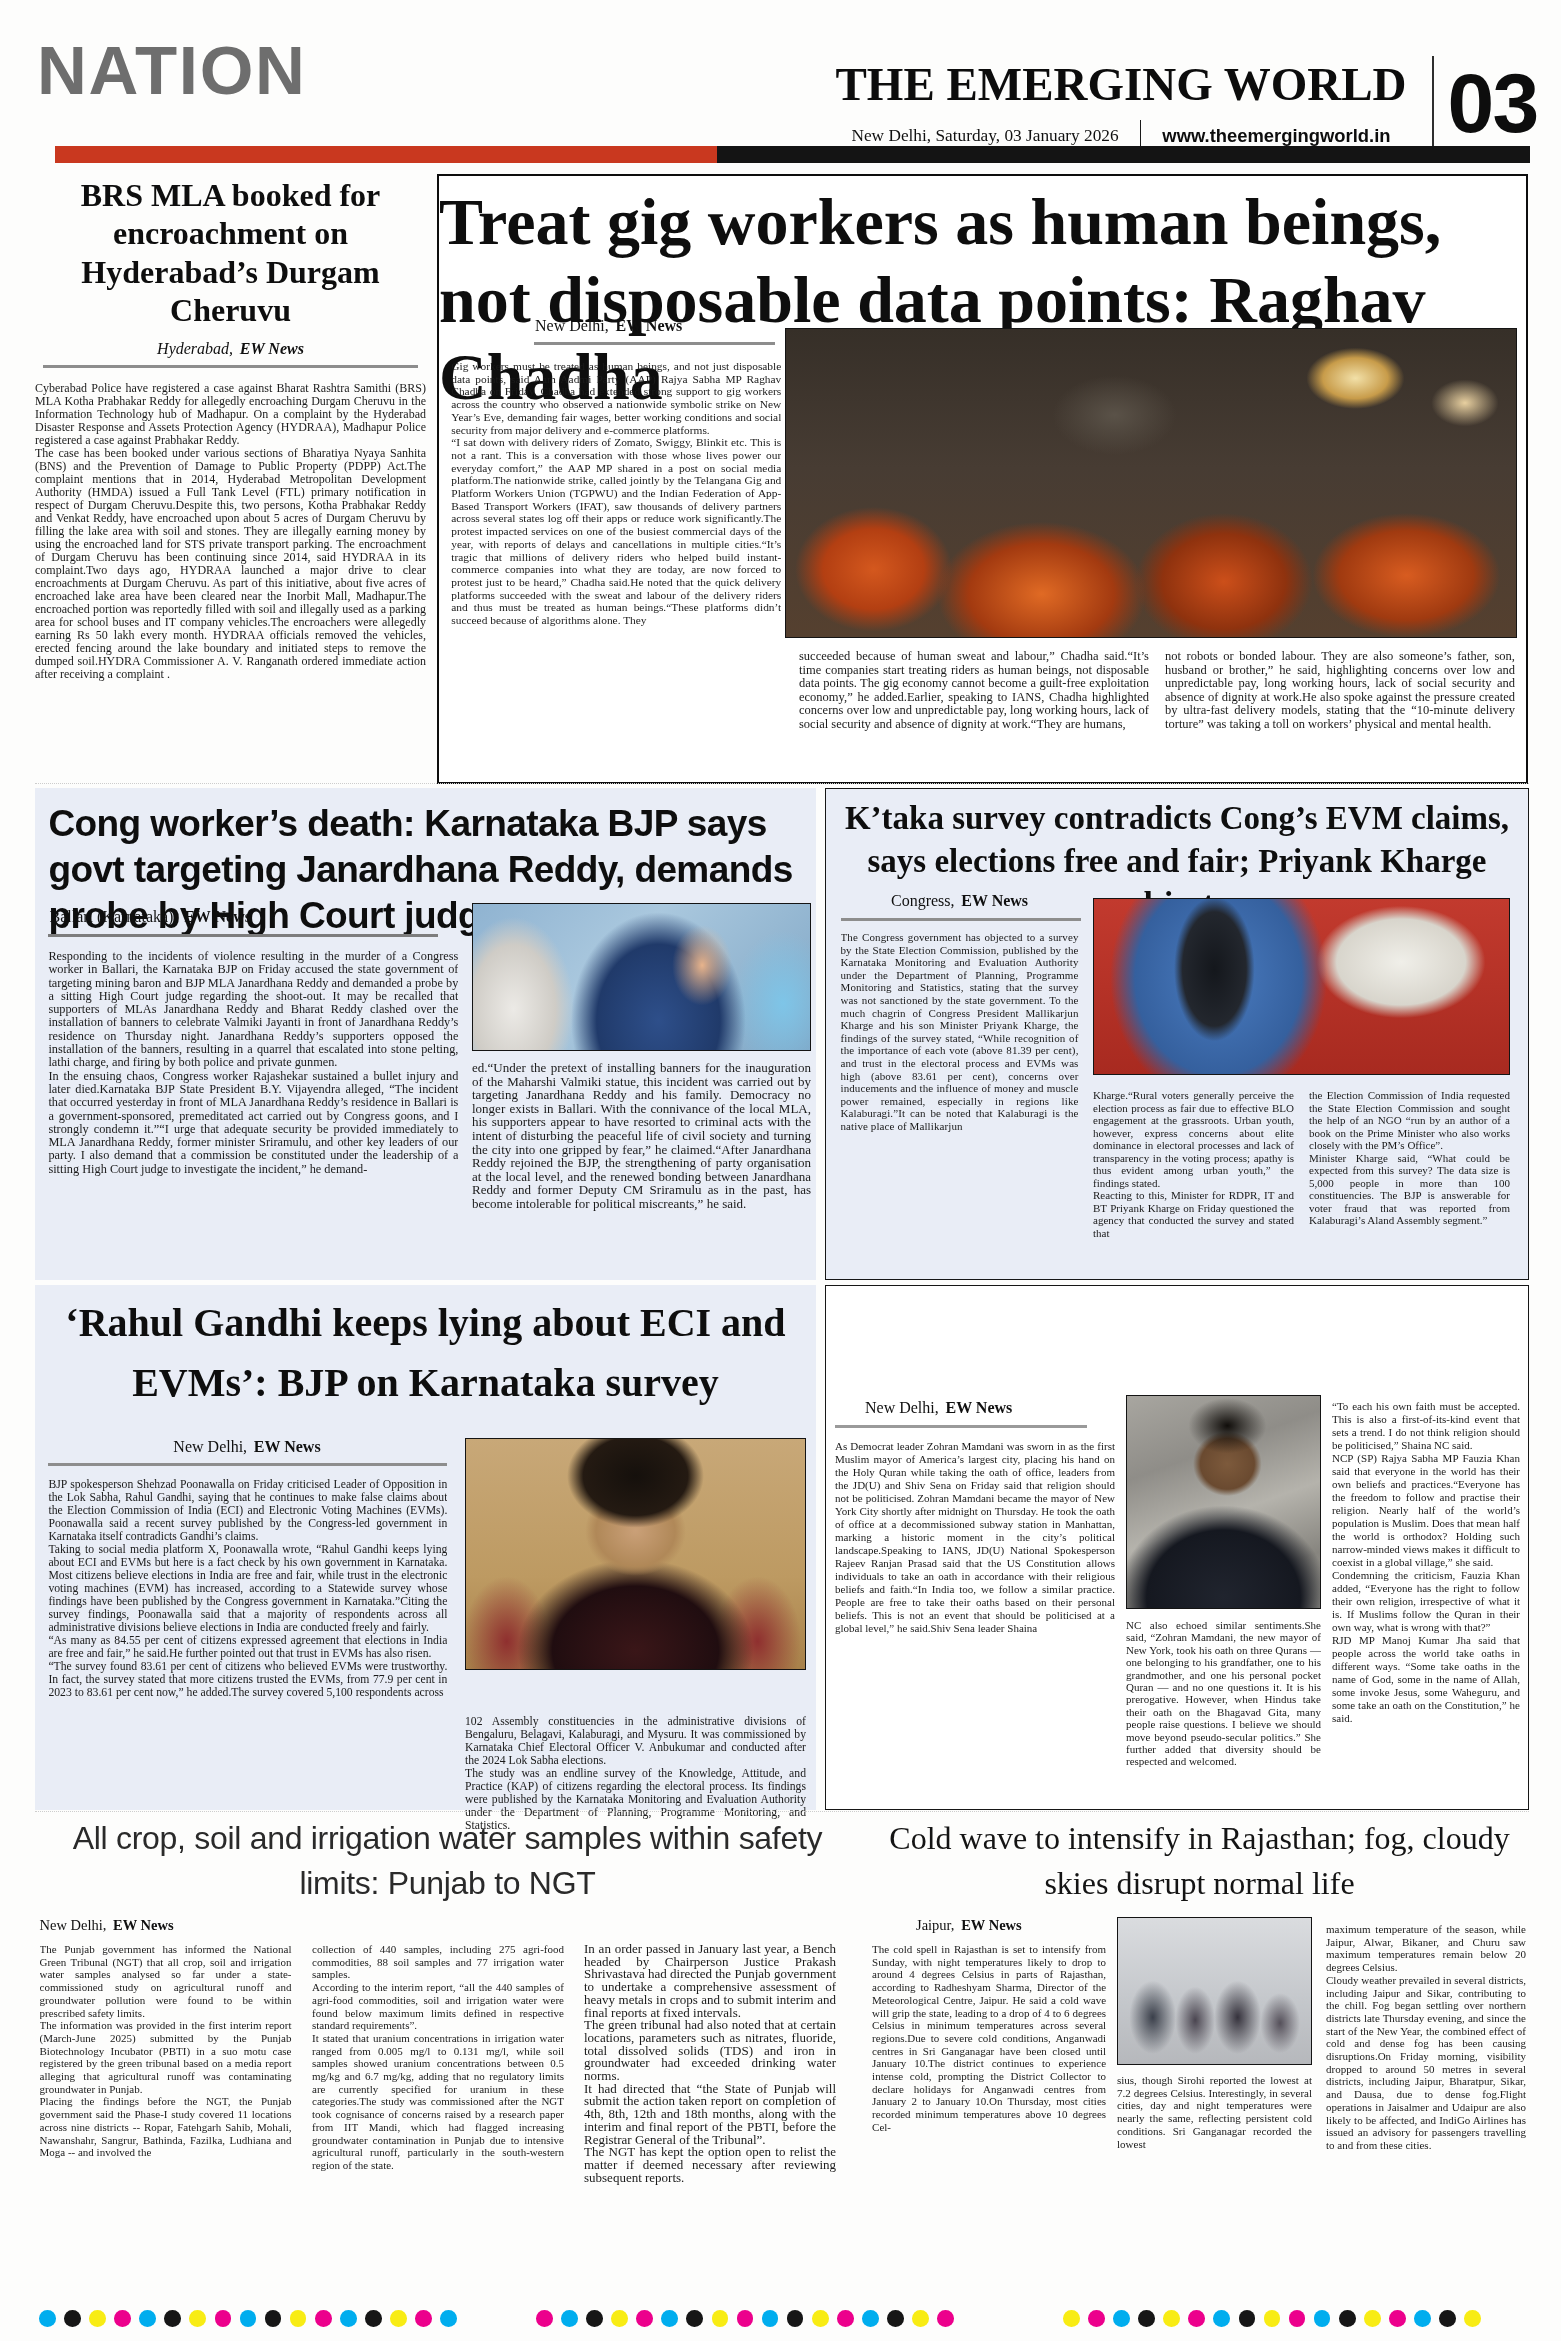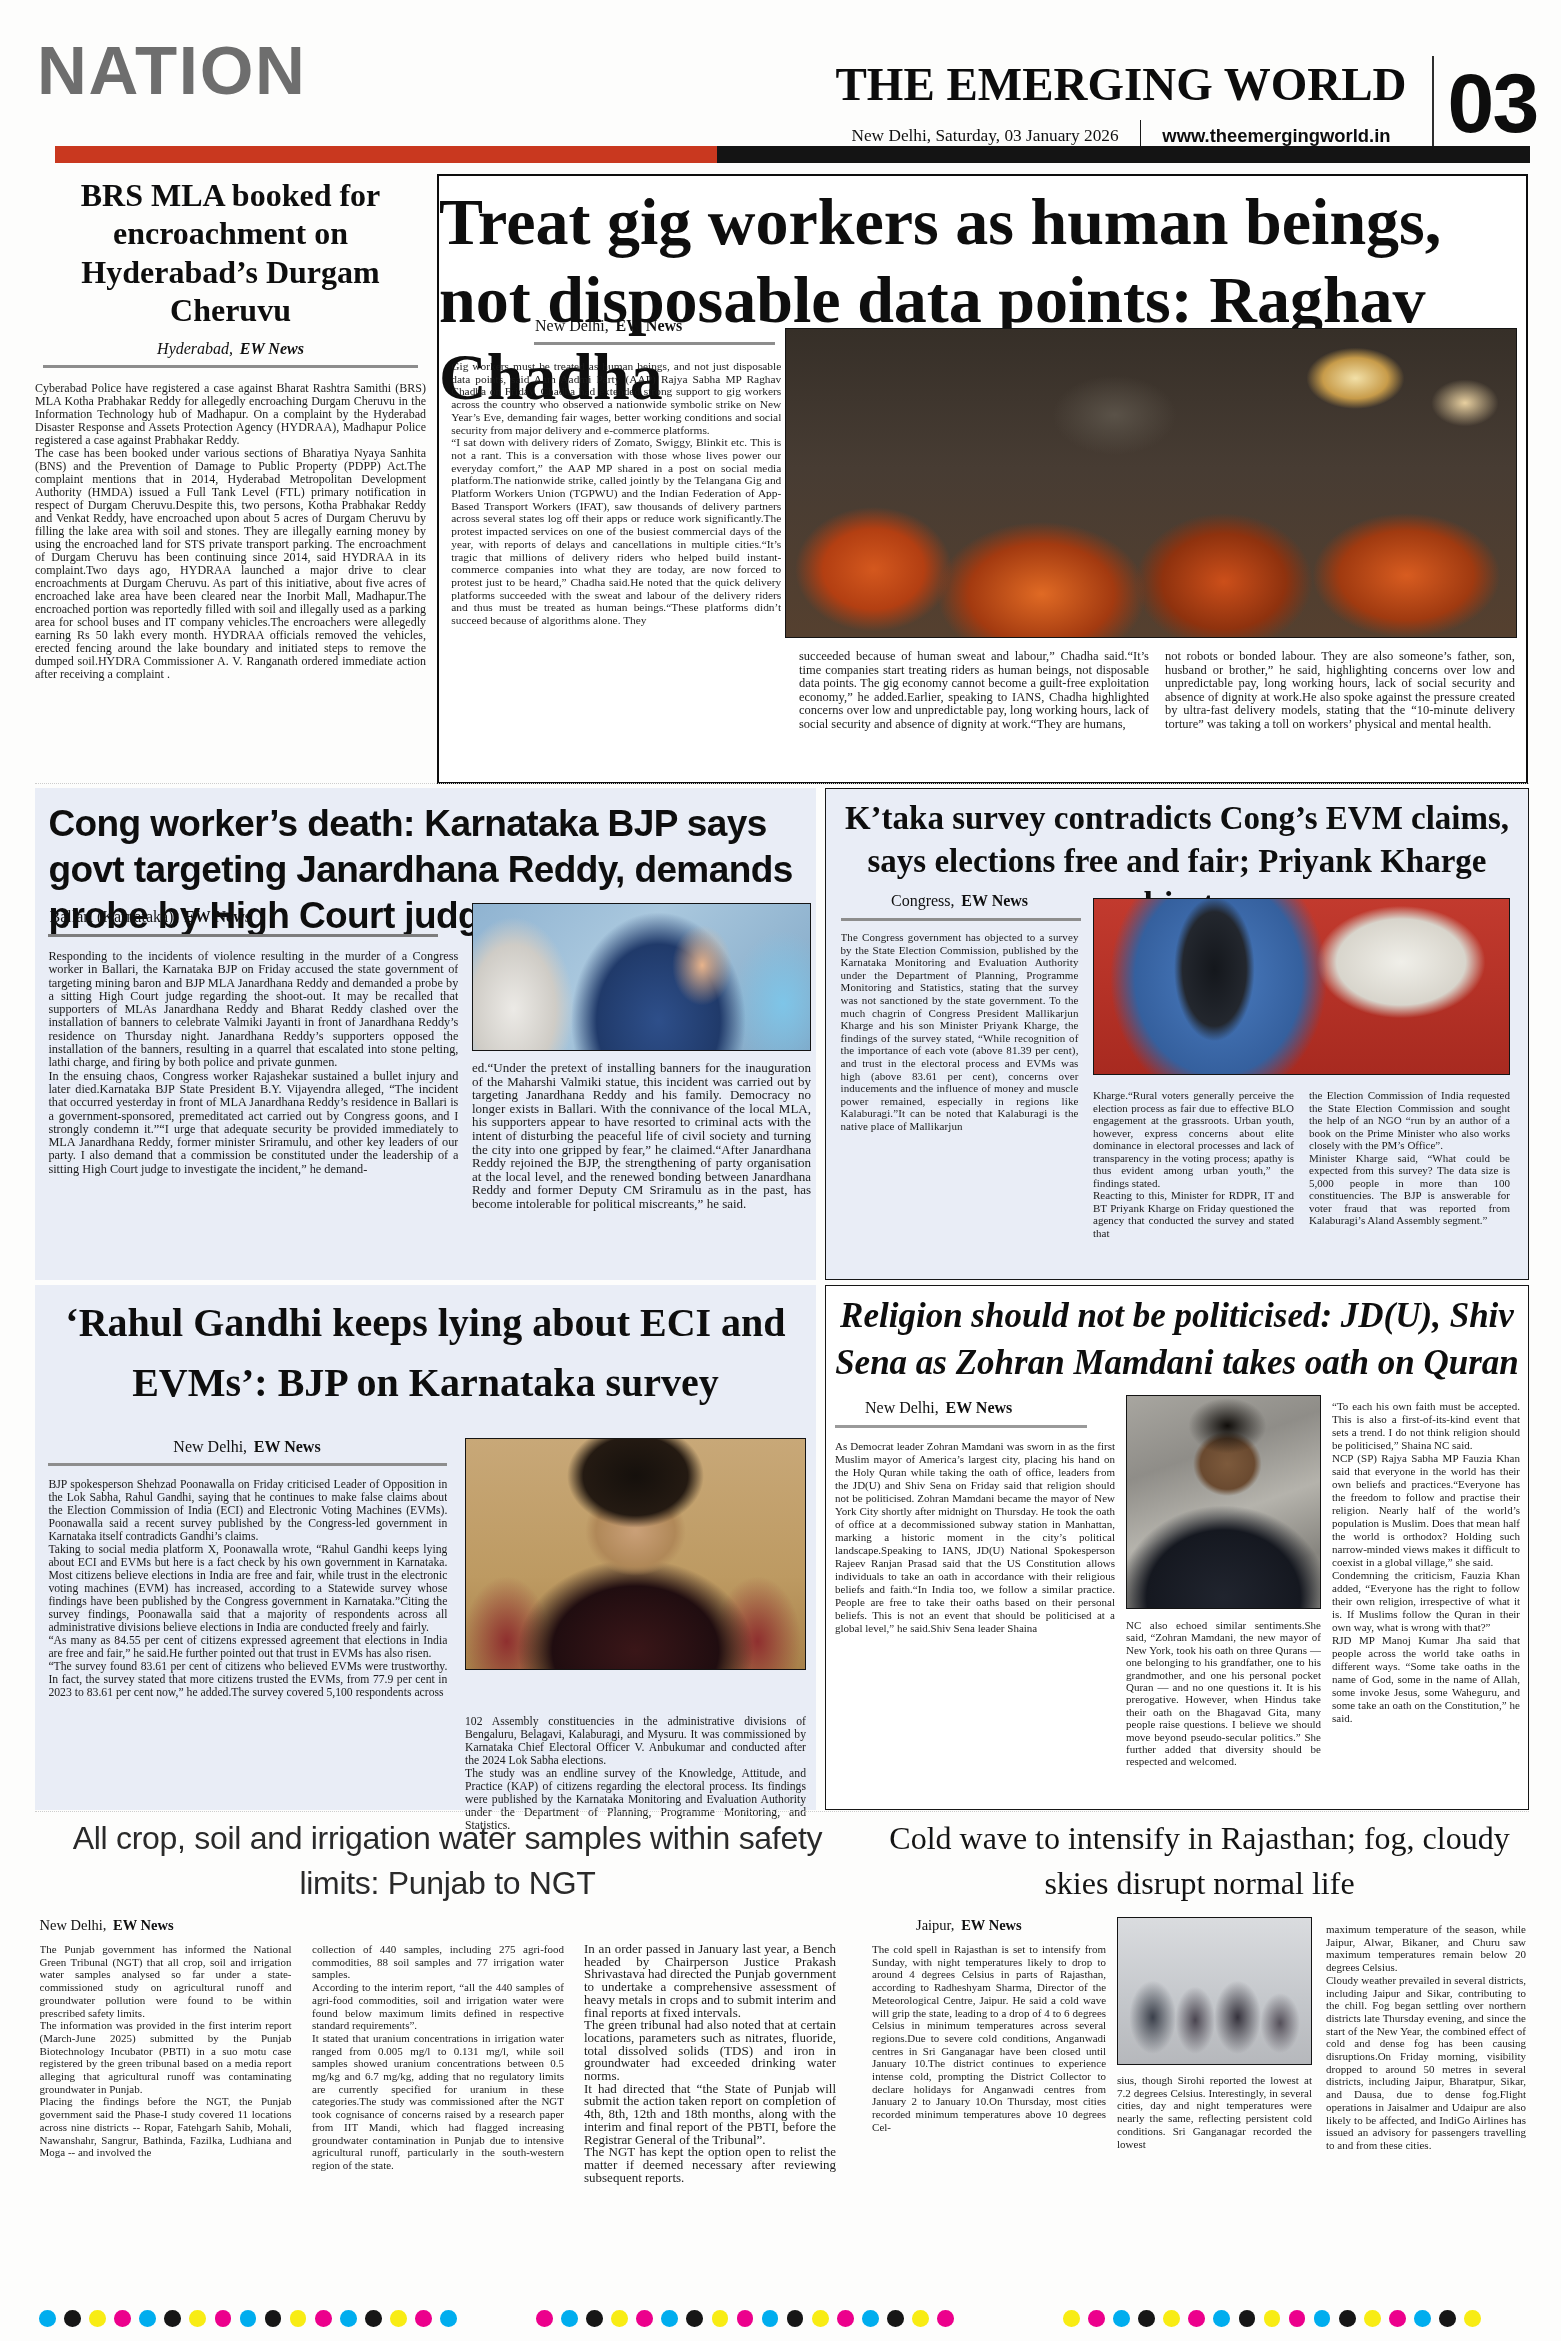--- a/index.html
+++ b/index.html
@@ -237,21 +237,20 @@
     <div class="bodytext col1">BJP spokesperson Shehzad Poonawalla on Friday criticised Leader of Opposition in the Lok Sabha, Rahul Gandhi, saying that he continues to make false claims about the Election Commission of India (ECI) and Electronic Voting Machines (EVMs). Poonawalla said a recent survey published by the Congress-led government in Karnataka itself contradicts Gandhi’s claims.
 Taking to social media platform X, Poonawalla wrote, “Rahul Gandhi keeps lying about ECI and EVMs but here is a fact check by his own government in Karnataka. Most citizens believe elections in India are free and fair, while trust in the electronic voting machines (EVM) has increased, according to a Statewide survey whose findings have been published by the Congress government in Karnataka.”Citing the survey findings, Poonawalla said that a majority of respondents across all administrative divisions believe elections in India are conducted freely and fairly.
 “As many as 84.55 per cent of citizens expressed agreement that elections in India are free and fair,” he said.He further pointed out that trust in EVMs has also risen.
 “The survey found 83.61 per cent of citizens who believed EVMs were trustworthy. In fact, the survey stated that more citizens trusted the EVMs, from 77.9 per cent in 2023 to 83.61 per cent now,” he added.The survey covered 5,100 respondents across</div>
     <div class="photo ph-rahul"></div>
     <div class="bodytext col2">102 Assembly constituencies in the administrative divisions of Bengaluru, Belagavi, Kalaburagi, and Mysuru. It was commissioned by Karnataka Chief Electoral Officer V. Anbukumar and conducted after the 2024 Lok Sabha elections.
 The study was an endline survey of the Knowledge, Attitude, and Practice (KAP) of citizens regarding the electoral process. Its findings were published by the Karnataka Monitoring and Evaluation Authority under the Department of Planning, Programme Monitoring, and Statistics.</div>
   </section>
 
   <section class="article" id="art-religion">
-    <h2 class="headline">Religion should not be politicised: JD(U), Shiv Sena as Zohran Mamdani takes oath on Quran</h2>
     <div class="byline">
       <span class="place">New Delhi,</span><span class="agency">EW News</span>
     </div>
     <div class="rule"></div>
     <div class="bodytext col1">As Democrat leader Zohran Mamdani was sworn in as the first Muslim mayor of America’s largest city, placing his hand on the Holy Quran while taking the oath of office, leaders from the JD(U) and Shiv Sena on Friday said that religion should not be politicised. Zohran Mamdani became the mayor of New York City shortly after midnight on Thursday. He took the oath of office at a decommissioned subway station in Manhattan, marking a historic moment in the city’s political landscape.Speaking to IANS, JD(U) National Spokesperson Rajeev Ranjan Prasad said that the US Constitution allows individuals to take an oath in accordance with their religious beliefs and faith.“In India too, we follow a similar practice. People are free to take their oaths based on their personal beliefs. This is not an event that should be politicised at a global level,” he said.Shiv Sena leader Shaina</div>
     <div class="photo ph-mamdani"></div>
     <div class="bodytext col2">NC also echoed similar sentiments.She said, “Zohran Mamdani, the new mayor of New York, took his oath on three Qurans — one belonging to his grandfather, one to his grandmother, and one his personal pocket Quran — and no one questions it. It is his prerogative. However, when Hindus take their oath on the Bhagavad Gita, many people raise questions. I believe we should move beyond pseudo-secular politics.” She further added that diversity should be respected and welcomed.</div>
     <div class="bodytext col3">“To each his own faith must be accepted. This is also a first-of-its-kind event that sets a trend. I do not think religion should be politicised,” Shaina NC said.
 NCP (SP) Rajya Sabha MP Fauzia Khan said that everyone in the world has their own beliefs and practices.“Everyone has the freedom to follow and practise their religion. Nearly half of the world’s population is Muslim. Does that mean half the world is orthodox? Holding such narrow-minded views makes it difficult to coexist in a global village,” she said.
 Condemning the criticism, Fauzia Khan added, “Everyone has the right to follow their own religion, irrespective of what it is. If Muslims follow the Quran in their own way, what is wrong with that?”

